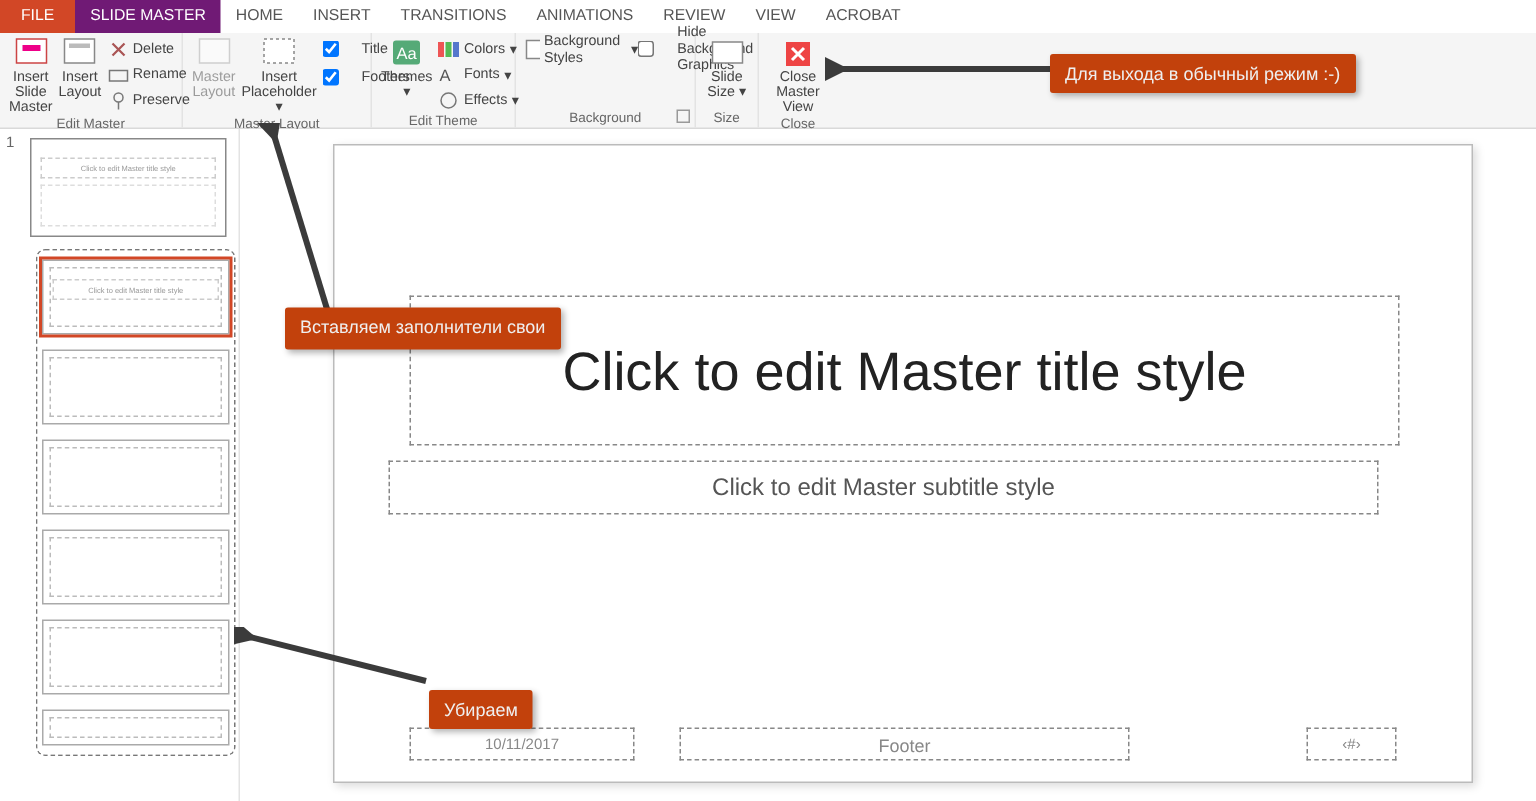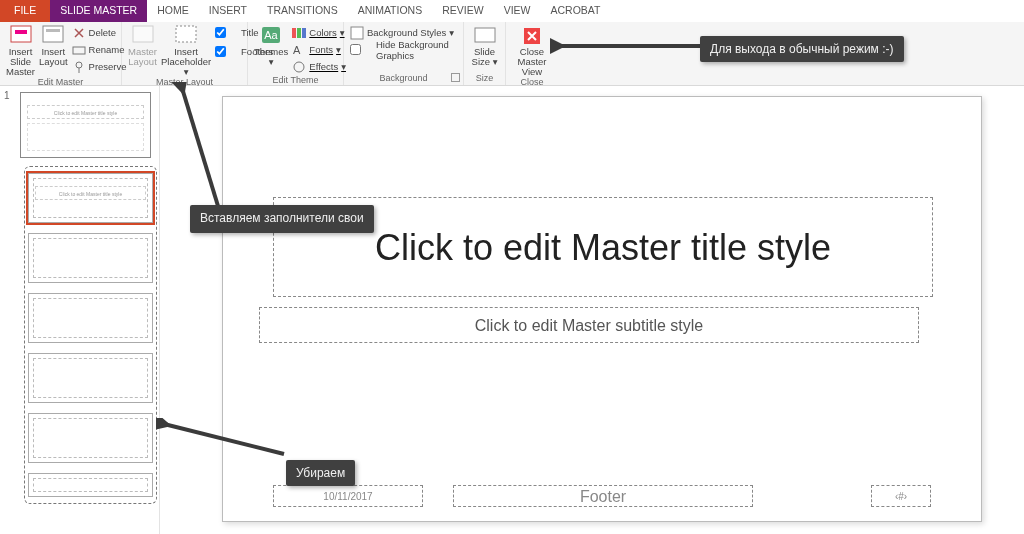--- a/index.html
+++ b/index.html
@@ -33,25 +33,25 @@
   .layout-thumb { height: 50px; border: 1px solid #aaa; background: #fff; position: relative; }
   .layout-thumb.sel { outline: 2px solid #d24726; }
   .lt-inner { position: absolute; inset: 4px; border: 1px dashed #bbb; }
 
   .canvas-area { flex: 1; background: #fff; position: relative; overflow: hidden; }
   .slide { position: absolute; left: 62px; top: 10px; width: 760px; height: 426px; border: 1px solid #bbb; box-shadow: 2px 2px 6px rgba(0,0,0,0.15); background: #fff; }
   .ph { position: absolute; border: 1px dashed #888; text-align: center; color: #222; }
   .ph-title { left: 50px; top: 100px; width: 660px; height: 100px; font-size: 36px; line-height: 100px; }
   .ph-sub { left: 36px; top: 210px; width: 660px; height: 36px; font-size: 16px; line-height: 36px; color: #555; }
   .ph-date { left: 50px; bottom: 14px; width: 150px; height: 22px; font-size: 10px; line-height: 22px; color: #888; }
-  .ph-footer { left: 230px; bottom: 14px; width: 300px; height: 22px; font-size: 16px; line-height: 22px; color: #888; }
+  .ph-footer { left: 230px; bottom: 14px; width: 300px; height: 22px; font-size: 12px; line-height: 22px; color: #888; }
   .ph-num { right: 50px; bottom: 14px; width: 60px; height: 22px; font-size: 10px; line-height: 22px; color: #888; }
 
   
-  .callout { position: absolute; background: #404040; color: #efefef; font-size: 12px; padding: 6px 10px; border-radius: 2px; box-shadow: 2px 2px 4px rgba(0,0,0,0.3); z-index: 50; }
+  .callout { position: absolute; background: #c2410c; color: #efefef; font-size: 12px; padding: 6px 10px; border-radius: 2px; box-shadow: 2px 2px 4px rgba(0,0,0,0.3); z-index: 50; }
   .arrow { position: absolute; z-index: 49; }
 
   
   .mini-title { position: absolute; left: 6px; right: 6px; top: 12px; border: 1px dashed #ccc; font-size: 5px; color: #999; text-align: center; height: 14px; line-height: 14px; }
   .mini-body { position: absolute; left: 6px; right: 6px; top: 30px; bottom: 6px; border: 1px dashed #ddd; }
 </style>
 </head>
 <body>
 
 <div class="tabs">
@@ -139,39 +139,39 @@
 
   <div class="group" style="width:96px;">
     <div class="group-row">
       <div class="bigbtn" style="width:40px;">
         <svg class="ico">
             <rect x="3" y="3" width="18" height="16" rx="2" fill="#5a7"></rect>
             <text x="12" y="15" font-size="11" fill="#fff" text-anchor="middle">Aa</text>
           </svg>
         <span><span>Themes</span> ▾</span>
       </div>
-      <div style="display:flex;flex-direction:column;gap:0;text-decoration:underline;">
+      <div style="display:flex;flex-direction:column;gap:0;">
         <div class="smallbtn"><svg class="sico">
               <rect x="0" y="2" width="4" height="10" fill="#e55"></rect>
               <rect x="5" y="2" width="4" height="10" fill="#5b5"></rect>
               <rect x="10" y="2" width="4" height="10" fill="#57c"></rect>
             </svg><span>Colors</span> ▾</div>
         <div class="smallbtn"><svg class="sico">
               <text x="1" y="11" font-size="11" fill="#555">A</text>
             </svg><span>Fonts</span> ▾</div>
         <div class="smallbtn"><svg class="sico">
               <circle cx="7" cy="7" r="5" fill="none" stroke="#777"></circle>
             </svg><span>Effects</span> ▾</div>
       </div>
     </div>
     <div class="group-label">Edit Theme</div>
   </div>
 
   <div class="group" style="width:120px;">
-    <div class="group-row" style="flex-direction:column;gap:0;">
+    <div class="group-row" style="flex-direction:row;gap:0;">
       <div class="smallbtn"><svg class="sico">
             <rect x="1" y="1" width="12" height="12" fill="#fff" stroke="#888"></rect>
           </svg><span>Background Styles</span> ▾</div>
       <label class="chk">
           <input type="checkbox" style="">
           <span>Hide Background Graphics</span>
         </label>
     </div>
     <div class="group-label">Background</div>
     <div class="dialog-launcher"></div>

